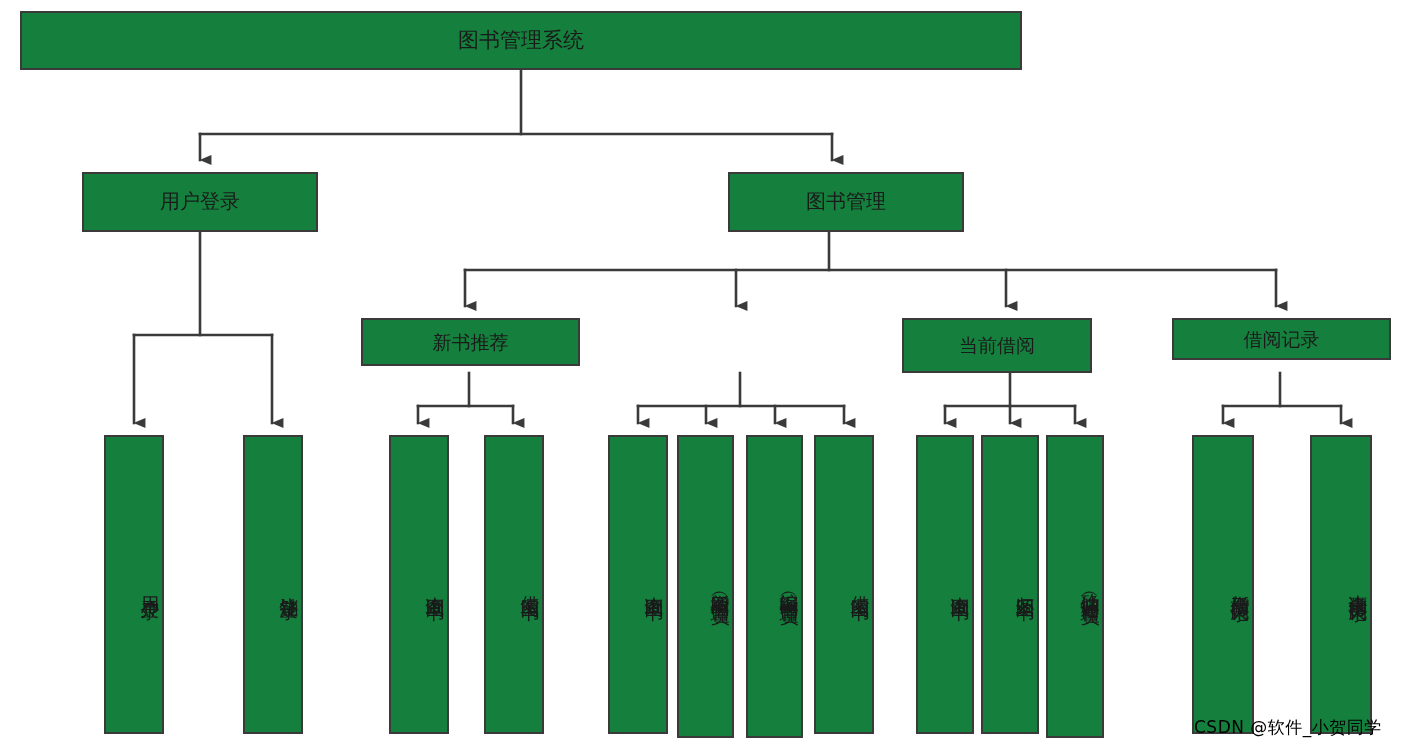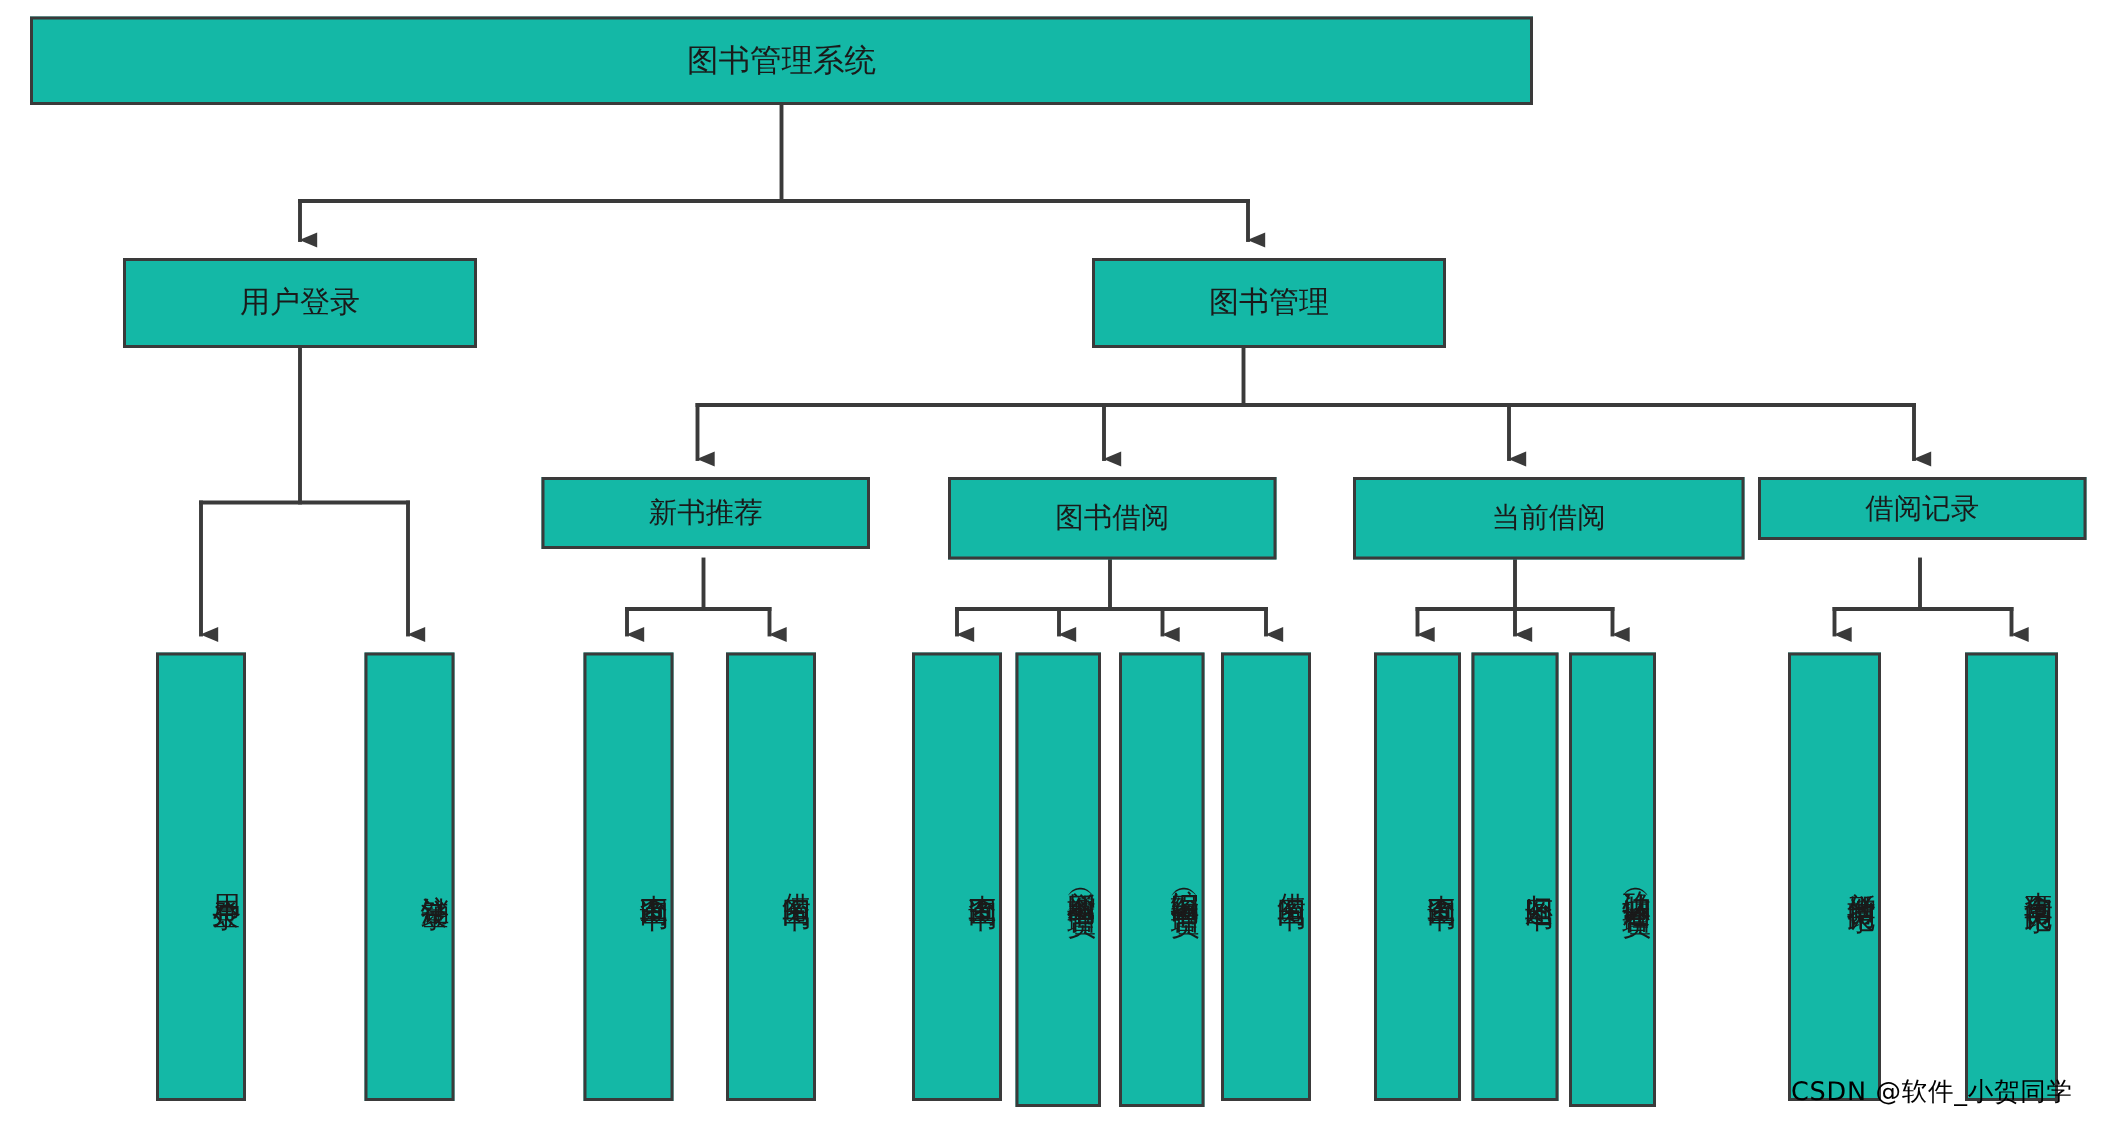--- a/index.html
+++ b/index.html
@@ -14,21 +14,21 @@
   #canvas {
     position: relative;
     width: 1405px;
     height: 747px;
     background: #ffffff;
     overflow: hidden;
   }
   .node {
     position: absolute;
     box-sizing: border-box;
-    background: #14b8a6;
+    background: #15803d;
     border: 2.5px solid #3a3a3a;
     display: flex;
     align-items: center;
     justify-content: center;
     color: #1a1a1a;
     line-height: 1.18;
     text-align: center;
   }
   .node.lvl0 { font-size: 21px; }
   .node.lvl1 { font-size: 20px; }
@@ -126,24 +126,21 @@
   <div class="node lvl1" style="left:82px; top:172px; width:236px; height:60px;">
     <span>用户登录</span>
   </div>
   <div class="node lvl1" style="left:711px; top:172px; width:236px; height:60px;margin-left:17px;">
     <span>图书管理</span>
   </div>
 
   <div class="node lvl2" style="left:361px; top:318px; width:219px; height:48px;">
     <span>新书推荐</span>
   </div>
-  <div class="node lvl2" style="left:632px; top:318px; width:219px; height:55px;">
-    <span>图书借阅</span>
-  </div>
-  <div class="node lvl2" style="left:902px; top:318px; width:261px; height:55px;">
+  <div class="node lvl2" style="left:902px; top:318px; width:190px; height:55px;">
     <span>当前借阅</span>
   </div>
   <div class="node lvl2" style="left:1172px; top:318px; width:219px; height:42px;">
     <span>借阅记录</span>
   </div>
 
   <div class="node leaf" style="left:104px; top:435px; width:60px; height:299px;">
     <span class="vtext">用户登录</span>
   </div>
   <div class="node leaf" style="left:243px; top:435px; width:60px; height:299px;">

